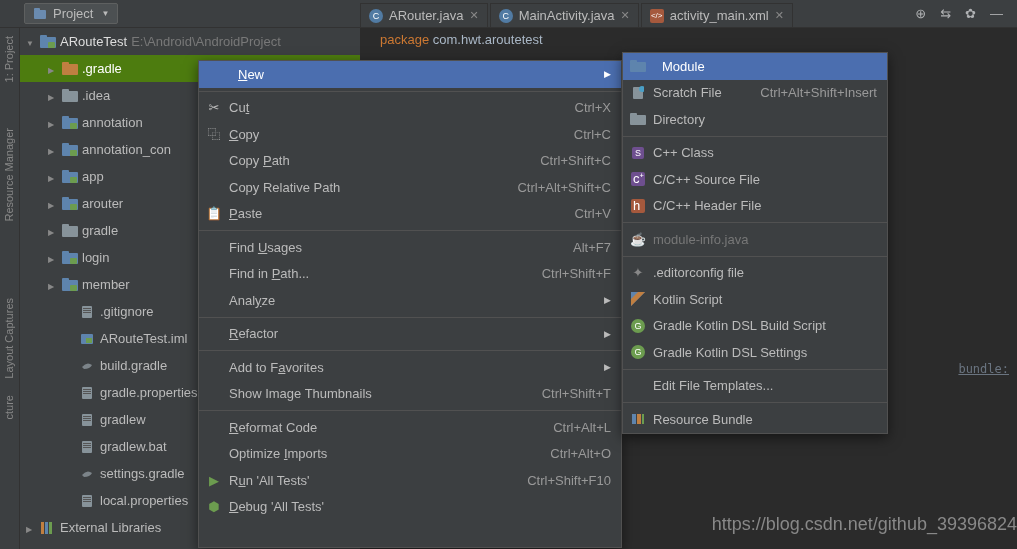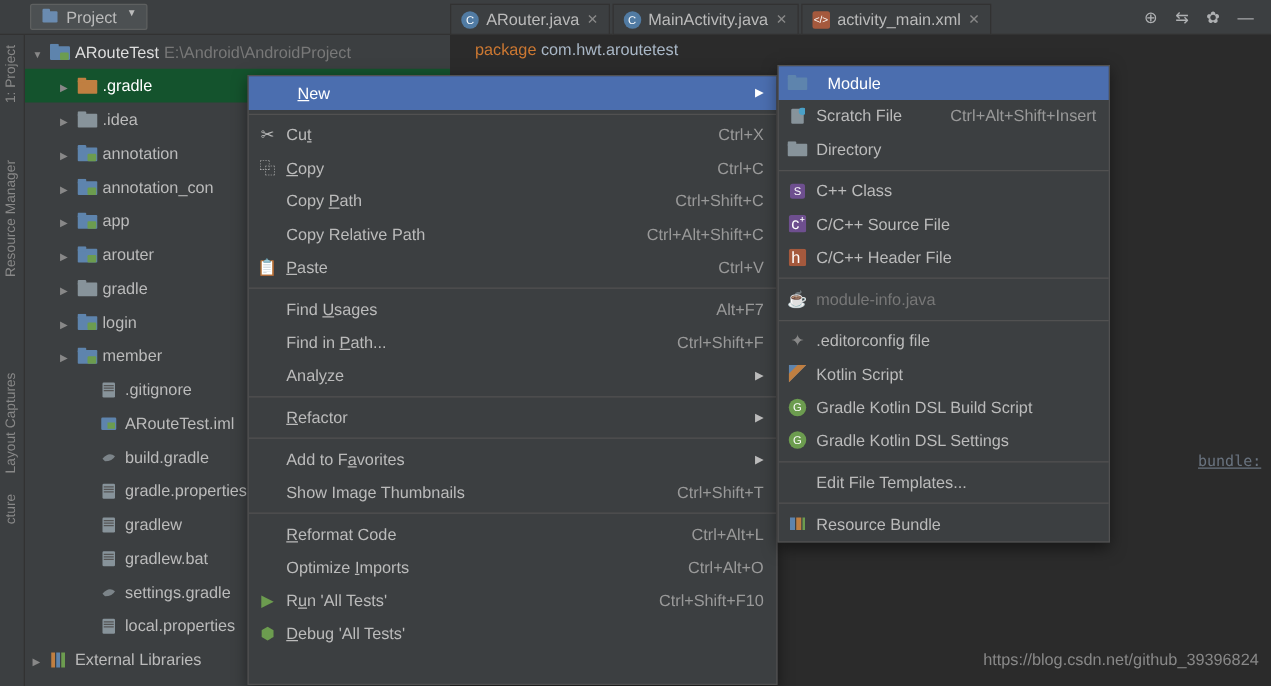--- a/index.html
+++ b/index.html
@@ -1,35 +1,35 @@
 <!DOCTYPE html>
 <html><head>
   <meta charset="utf-8">
   <style>
     * { margin: 0; padding: 0; box-sizing: border-box; font-family: 'Segoe UI', Arial, sans-serif; font-size: 13px; }
     body { background: #2b2b2b; color: #bbb; width: 1017px; height: 549px; overflow: hidden; position: relative; }
     
     .top-bar { height: 28px; background: #3c3f41; border-bottom: 1px solid #323232; display: flex; align-items: center; padding: 0 4px; }
-    .project-combo { display: flex; background: #4c5052; border: 1px solid #5e6060; padding: 2px 8px; border-radius: 2px; margin-left: 20px; }
+    .project-combo { display: flex; align-items: center; background: #4c5052; border: 1px solid #5e6060; padding: 2px 8px; border-radius: 2px; margin-left: 20px; }
     .project-combo svg { margin-right: 6px; }
     .tb-icons { margin-left: auto; display: flex; gap: 14px; padding-right: 10px; }
     .tb-icon { color: #afb1b3; cursor: pointer; }
     
     .tabs-area { position: absolute; left: 360px; top: 0; height: 28px; display: flex; align-items: flex-end; }
     .tab { display: flex; align-items: center; padding: 4px 8px; background: #3c3f41; border: 1px solid #323232; margin-right: 2px; color: #bbb; gap: 6px; }
     .tab .close { color: #888; font-size: 11px; }
     .tab-icon-c { width: 14px; height: 14px; background: #517ba3; border-radius: 50%; display: flex; align-items: center; justify-content: center; font-size: 9px; color: #fff; }
     .tab-icon-x { width: 14px; height: 14px; background: #a5593d; border-radius: 2px; display: flex; align-items: center; justify-content: center; font-size: 8px; color: #fff; }
     
     .left-gutter { position: absolute; left: 0; top: 28px; width: 20px; height: 521px; background: #3c3f41; border-right: 1px solid #323232; }
     .gutter-text { writing-mode: vertical-lr; transform: rotate(180deg); font-size: 11px; color: #888; padding: 8px 3px; }
     
     .project-tree { position: absolute; left: 20px; top: 28px; width: 340px; height: 521px; background: #3c3f41; color: #bbb; }
     .tree-row { display: flex; align-items: center; height: 27px; padding-left: 6px; gap: 4px; }
-    .tree-row.sel { background: #14532d; color: #fff; }
+    .tree-row.sel { background: #4d7c0f; color: #fff; }
     .arrow { width: 10px; display: inline-block; color: #888; }
     .arrow.down::before { content: '▼'; font-size: 8px; }
     .arrow.right::before { content: '▶'; font-size: 8px; }
     .indent { display: inline-block; }
     .i1 { width: 18px; } .i2 { width: 36px; }
     .folder-icon { width: 16px; height: 13px; display: inline-block; position: relative; }
     .folder-icon svg { width: 16px; height: 14px; }
     .path-suffix { color: #787878; margin-left: 0; }
     
     .editor-bg { position: absolute; left: 360px; top: 28px; right: 0; bottom: 0; background: #2b2b2b; }
@@ -41,21 +41,21 @@
     .ctx-menu.m2 { left: 622px; top: 52px; width: 266px; text-align: center; }
     .menu-row { display: flex; align-items: center; height: 26.5px; padding: 0 10px 0 30px; color: #bbb; position: relative; }
     .menu-row.highlighted { background: #4b6eaf; color: #fff; padding-left: 39px; }
     .menu-row.disabled { color: #777; }
     .menu-sep { height: 1px; background: #515151; margin: 3px 0; }
     .menu-icon { position: absolute; left: 7px; width: 16px; display: flex; justify-content: center; }
     .menu-shortcut { margin-left: auto; color: #999; }
     .menu-arrow { margin-left: auto; font-size: 9px; }
     .underline { text-decoration: underline; }
     
-    .watermark { position: absolute; right: 10px; bottom: 14px; color: #888; font-size: 13px; z-index: 99; }
+    .watermark { position: absolute; right: 0; bottom: 14px; color: #888; font-size: 18px; z-index: 99; }
     .bundle-hint { position: absolute; right: 8px; top: 362px; color: #6a7480; font-family: Consolas, monospace; font-size: 12px; text-decoration: underline; }
   </style>
 </head>
 <body>
 
 <div class="top-bar">
   <div class="project-combo">
     <svg width="14" height="14" viewBox="0 0 14 14">
         <rect x="1" y="3" width="12" height="9" fill="#6a8bb0" rx="1"></rect>
         <rect x="1" y="1" width="6" height="3" fill="#6a8bb0" rx="1"></rect>

